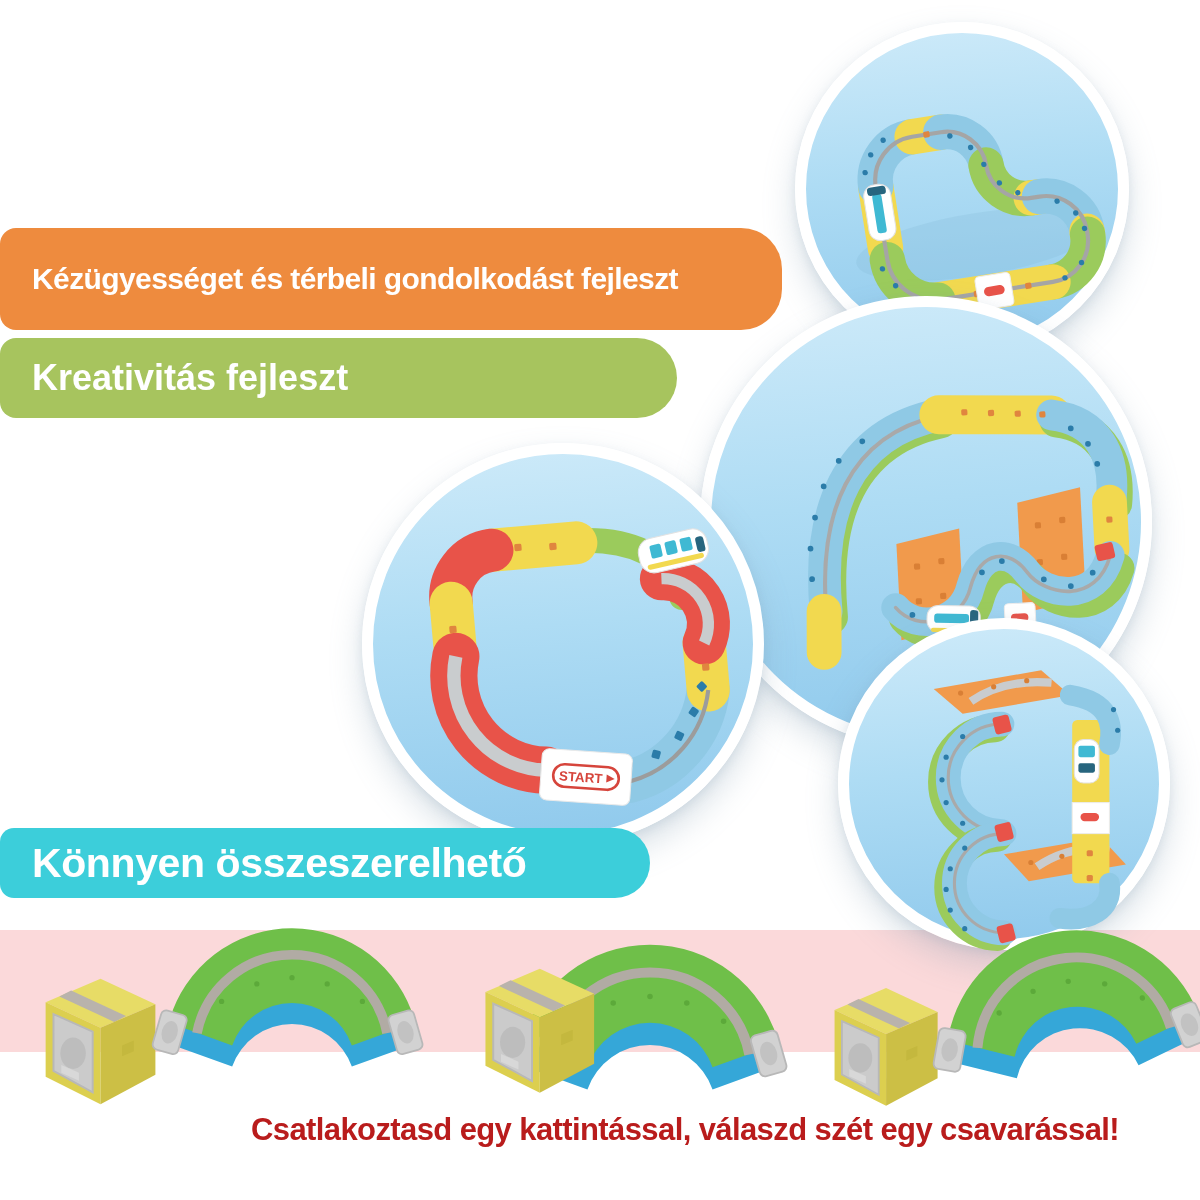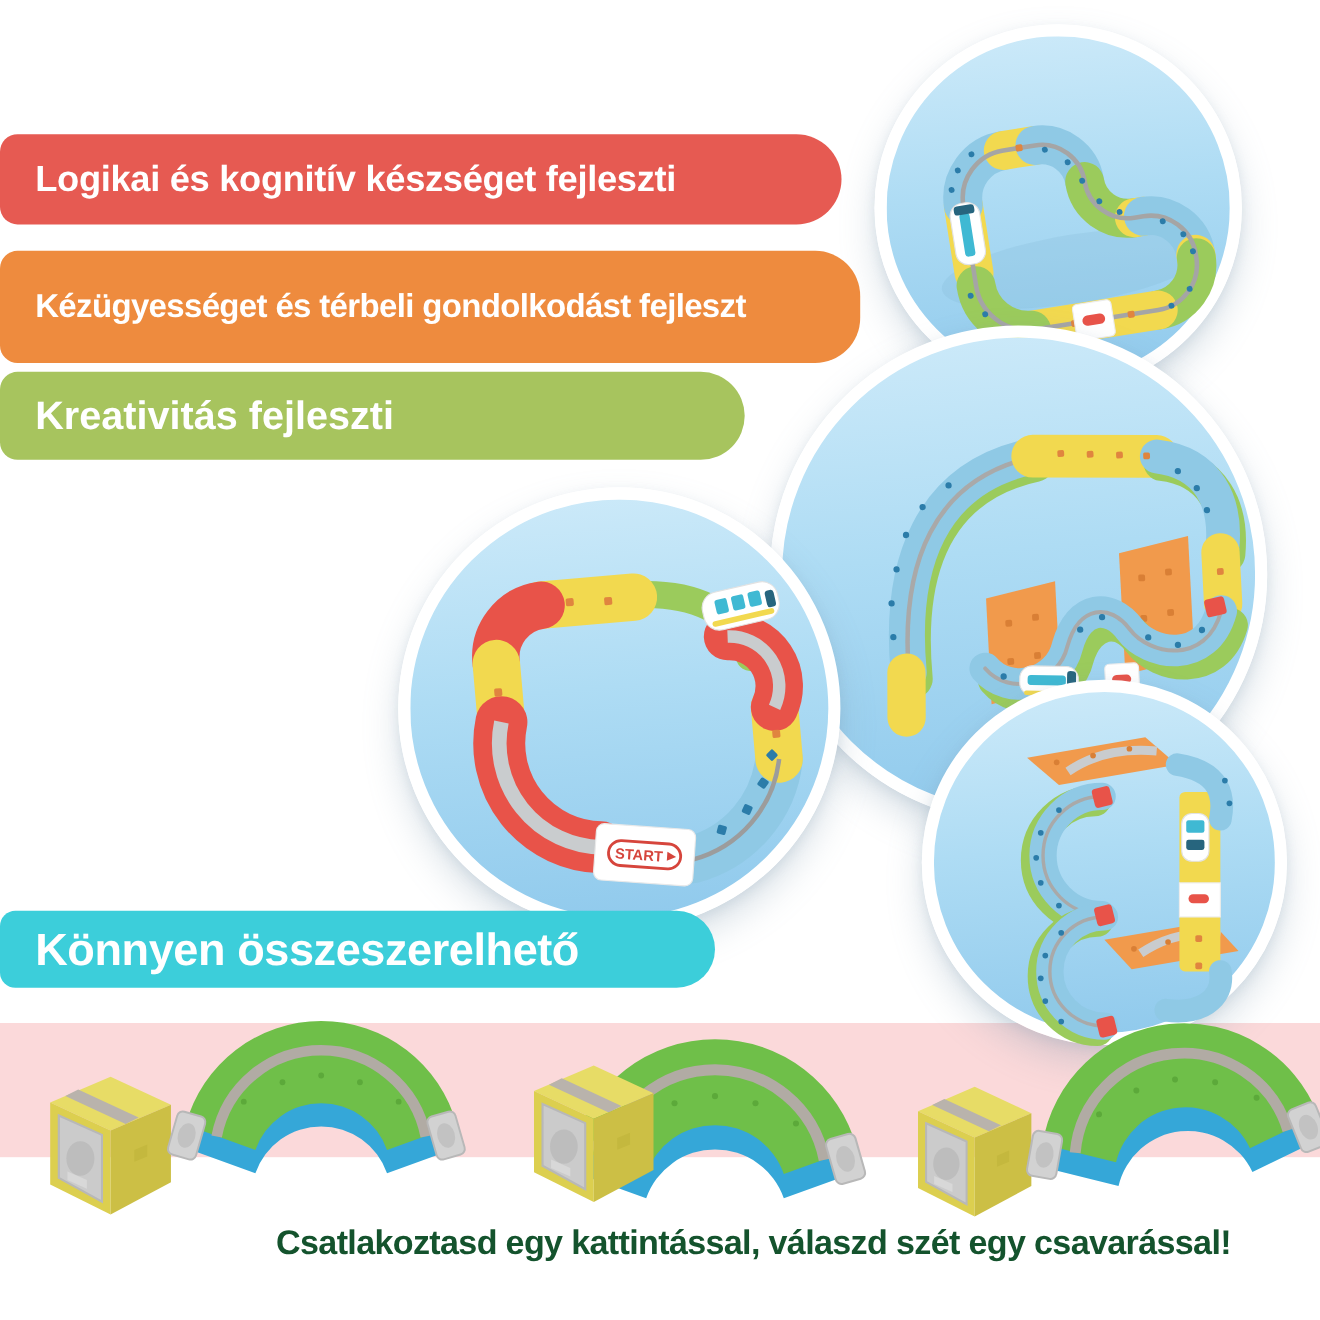--- a/index.html
+++ b/index.html
@@ -23,21 +23,21 @@
   .c2{left:700px;top:296px;width:430px;height:430px;z-index:11;}
   .c3{left:362px;top:443px;width:380px;height:380px;z-index:12;}
   .c4{left:838px;top:618px;width:310px;height:310px;z-index:13;}
 
   
   .pink-strip{position:absolute;left:0;top:930px;width:1200px;height:122px;background:#FBD9DA;z-index:5;}
   .pieces-svg{position:absolute;left:0;top:905px;width:1200px;height:215px;z-index:20;overflow:visible;}
 
   
   .slogan{position:absolute;left:170px;top:1112px;width:1030px;text-align:center;
-          font-size:31px;font-weight:bold;letter-spacing:-0.6px;color:#14532d;z-index:30;}
+          font-size:31px;font-weight:bold;letter-spacing:-0.6px;color:#b91c1c;z-index:30;}
 </style>
 </head>
 <body>
 
 <div id="stage">
 
   <div class="pink-strip"></div>
 
   <div class="circle c1">
     <svg viewBox="0 0 300 300">
@@ -269,28 +269,25 @@
         </g>
         <g transform="translate(230,128)">
           <rect x="-12" y="-21" width="24" height="42" rx="9" fill="#FFFFFF" stroke="#E2E2E2"></rect>
           <rect x="-8" y="-15" width="16" height="11" rx="2" fill="#3FB9D3"></rect>
           <rect x="-8" y="2" width="16" height="9" rx="2" fill="#27657E"></rect>
         </g>
       </g>
     </svg>
   </div>
 
-  <div class="banner b-red">
-    <span>Logikai és kognitív készséget fejleszti</span>
-  </div>
   <div class="banner b-orange">
     <span>Kézügyességet és térbeli gondolkodást fejleszt</span>
   </div>
   <div class="banner b-green">
-    <span>Kreativitás fejleszti</span>
+    <span>Kreativitás fejleszt</span>
   </div>
   <div class="banner b-teal">
     <span>Könnyen összeszerelhető</span>
   </div>
 
   <svg class="pieces-svg" viewBox="0 0 1200 215">
     <defs>
       <g id="pc-cube">
         <polygon points="18,36 74,12 130,38 74,62" fill="#E7DC66"></polygon>
         <polygon points="44,24 100,50 88,56 32,30" fill="#B9B3AC"></polygon>

